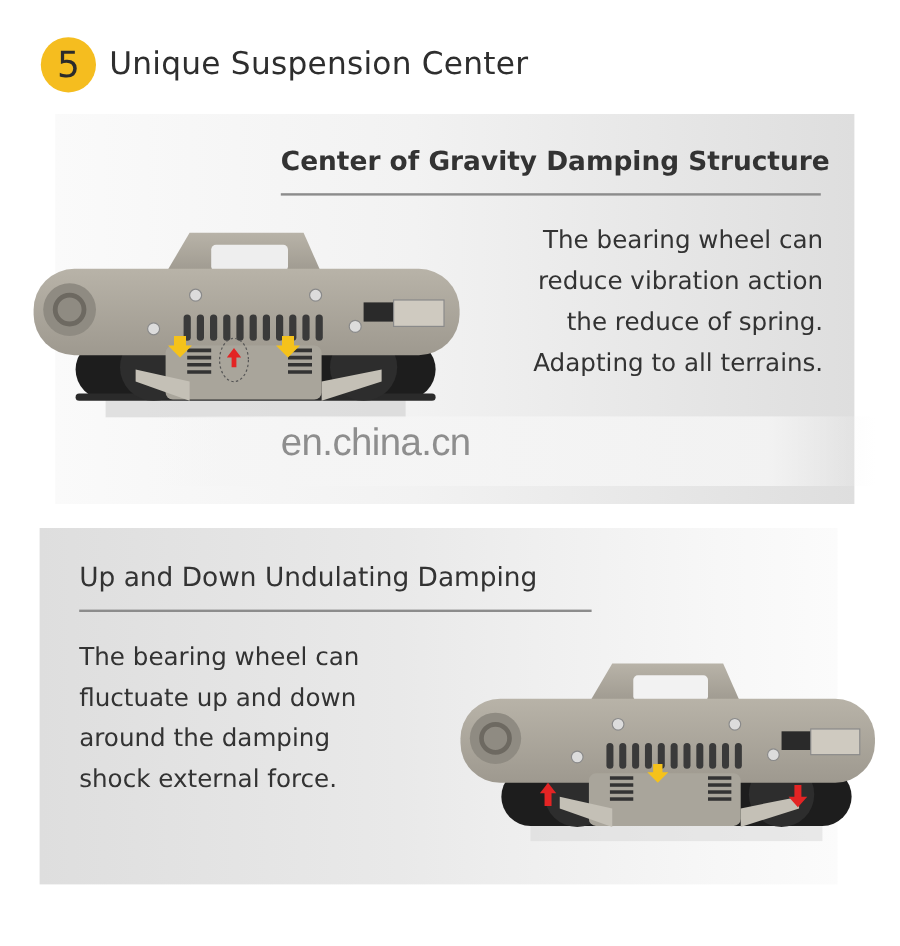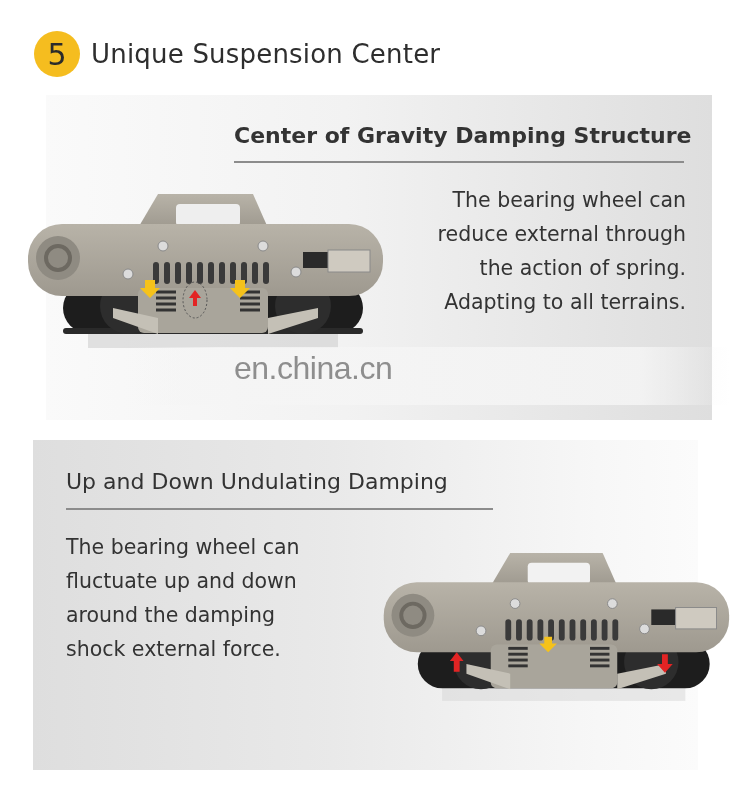--- a/index.html
+++ b/index.html
@@ -13,21 +13,21 @@
     display: flex; align-items: center; justify-content: center;
     font-size: 30px; color: #2b2b2b; font-family: "DejaVu Sans", sans-serif;
   }
   .page-title { margin-left: 11px; font-size: 26px; color: #2e2e2e; letter-spacing: 0.2px; }
 
   .panel1 {
     position: absolute; left: 46px; top: 95px; width: 666px; height: 325px;
     background: linear-gradient(90deg, #fafafa 0%, #f2f2f2 45%, #dedede 100%);
   }
   .panel2 {
-    position: absolute; left: 33px; top: 440px; width: 665px; height: 330px;
+    position: absolute; left: 33px; top: 440px; width: 665px; height: 297px;
     background: linear-gradient(90deg, #dedede 0%, #e9e9e9 45%, #f7f7f7 85%, #fbfbfb 100%);
   }
   .sec-title { position: absolute; font-size: 22px; color: #333; white-space: nowrap; }
   .rule { position: absolute; height: 2px; background: #8c8c8c; }
   .p1-title { left: 188px; top: 28px; font-weight: bold; }
   .p1-rule { left: 188px; top: 66px; width: 450px; }
   .p1-body { position: absolute; right: 26px; top: 88px; text-align: right; font-size: 20.5px; line-height: 34px; color: #333; }
   .p2-title { left: 33px; top: 29px; }
   .p2-rule { left: 33px; top: 68px; width: 427px; }
   .p2-body { position: absolute; left: 33px; top: 90px; font-size: 20.5px; line-height: 34px; color: #333; }
@@ -50,22 +50,22 @@
 <div class="header">
   <div class="badge">5</div>
   <div class="page-title">Unique Suspension Center</div>
 </div>
 
 <div class="panel1">
   <div class="sec-title p1-title">Center of Gravity Damping Structure</div>
   <div class="rule p1-rule"></div>
   <div class="p1-body">
     <div>The bearing wheel can</div>
-    <div>reduce external through</div>
-    <div>the action of spring.</div>
+    <div>reduce vibration action</div>
+    <div>the reduce of spring.</div>
     <div>Adapting to all terrains.</div>
   </div>
 </div>
 
 <div class="robot" style="left:18px; top:188px;">
   <svg width="370" height="160" viewBox="0 0 370 160">
     <defs>
       <linearGradient id="steel" x1="0" y1="0" x2="0" y2="1">
         <stop offset="0" stop-color="#b8b3a8"></stop>
           <stop offset="1" stop-color="#9e998f"></stop>

